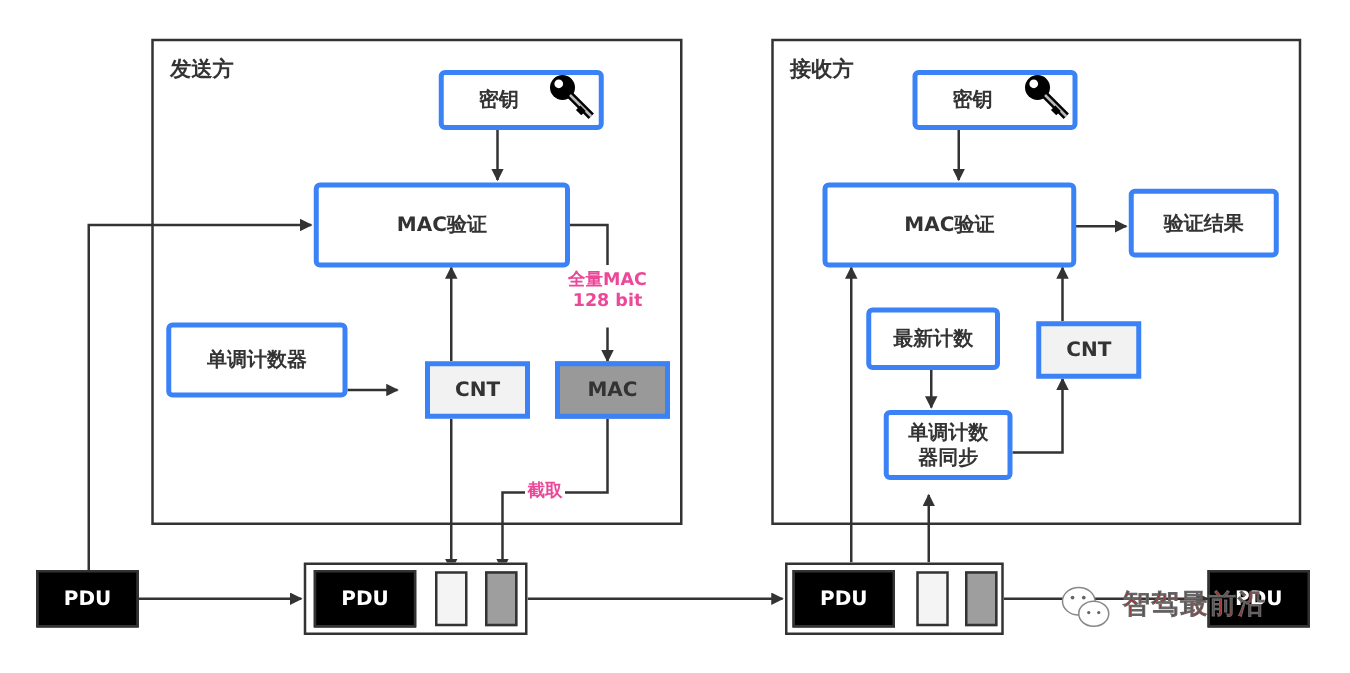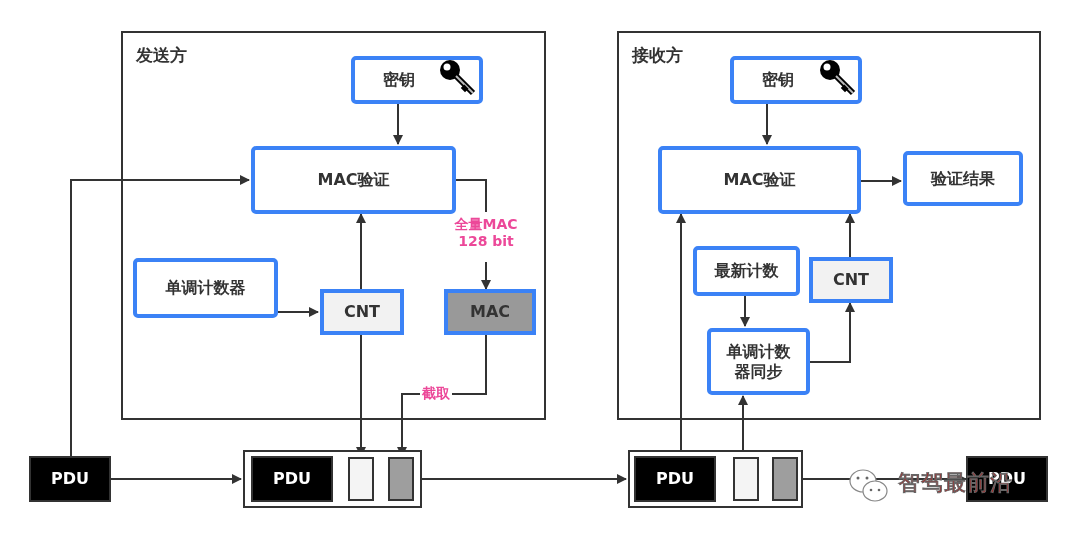--- a/index.html
+++ b/index.html
@@ -3,21 +3,21 @@
 <meta charset="utf-8">
 <style>
   html, body { margin:0; padding:0; background:#ffffff; }
   body { width:1080px; height:538px; position:relative; overflow:hidden;
          font-family:"DejaVu Sans","Liberation Sans",sans-serif; color:#333; }
   svg { position:absolute; left:0; top:0; }
   .panel { position:absolute; border:2px solid #333; background:#fff; box-sizing:border-box; }
   .box { position:absolute; box-sizing:border-box; border:4px solid #3b82f6; border-radius:5px; background:#fff;
          display:flex; align-items:center; justify-content:center; font-weight:bold; font-size:16px; color:#333; text-align:center; line-height:1.25; }
   .sq { border-radius:0; }
-  .cnt { background:#f2f2f2; }
+  .cnt { background:#f2f2f2;margin-left:20px; }
   .mac { background:#999999; border-radius:0; }
   .pdu { background:#000; color:#fff; border-radius:0; border:2px solid #333; }
   .title { position:absolute; font-weight:bold; font-size:17px; color:#333; }
   .lbl { position:absolute; font-weight:bold; font-size:14px; color:#ec4899; background:#fff; text-align:center; line-height:1.2; }
   .frame { position:absolute; border:2px solid #333; box-sizing:border-box; background:#fff; }
   .slot { position:absolute; box-sizing:border-box; border:2px solid #333; }
   .slot.light { background:#f4f4f4; }
   .slot.dark { background:#9e9e9e; }
   .wm { position:absolute; font-size:22px; color:#b91c1c; -webkit-text-stroke:1px #666; font-weight:normal; letter-spacing:1px; }
 </style>
@@ -130,21 +130,21 @@
 </div>
 
 <div class="box" style="left:693px;top:246px;width:107px;height:50px;">
   <span>最新计数</span>
 </div>
 
 <div class="box sq cnt" style="left:809px;top:257px;width:84px;height:46px;">
   <span>CNT</span>
 </div>
 
-<div class="box" style="left:707px;top:328px;width:103px;height:67px;flex-direction:column;">
+<div class="box" style="left:707px;top:328px;width:103px;height:56px;flex-direction:column;">
   <span>单调计数</span>
   <span>器同步</span>
 </div>
 
 <div class="box pdu" style="left:29px;top:456px;width:82px;height:46px;">
   <span>PDU</span>
 </div>
 
 <div class="frame" style="left:243px;top:450px;width:179px;height:58px;"></div>
 <div class="box pdu" style="left:251px;top:456px;width:82px;height:46px;">

